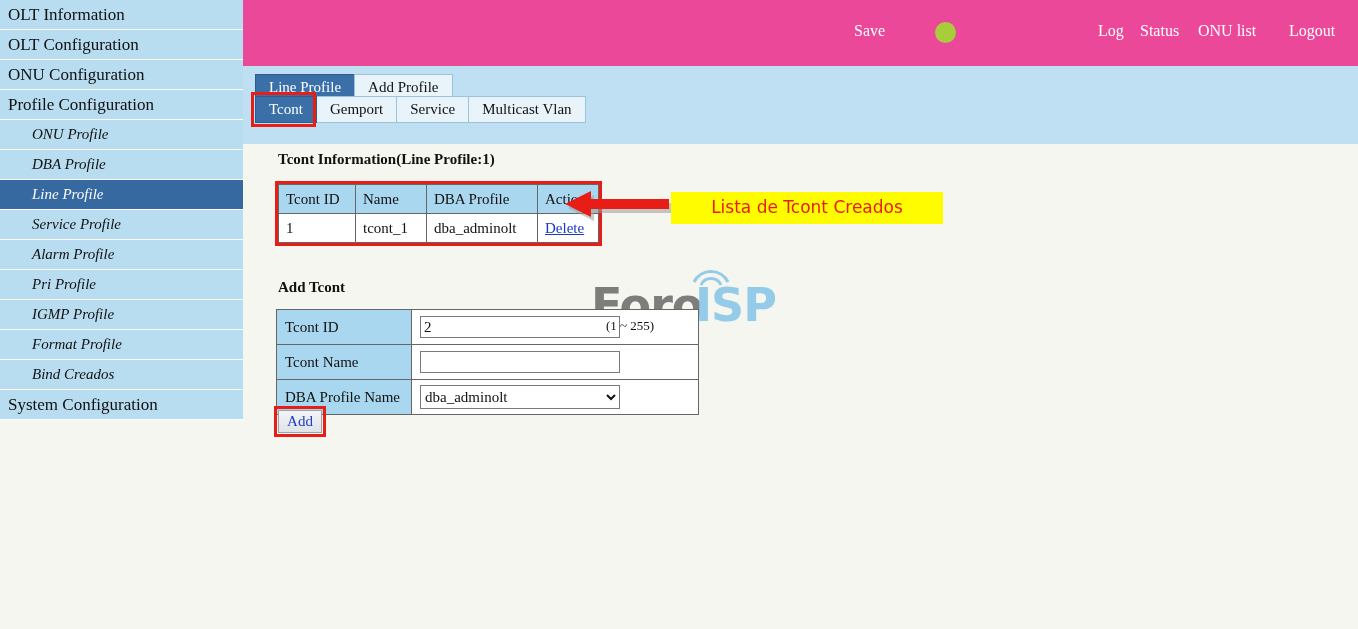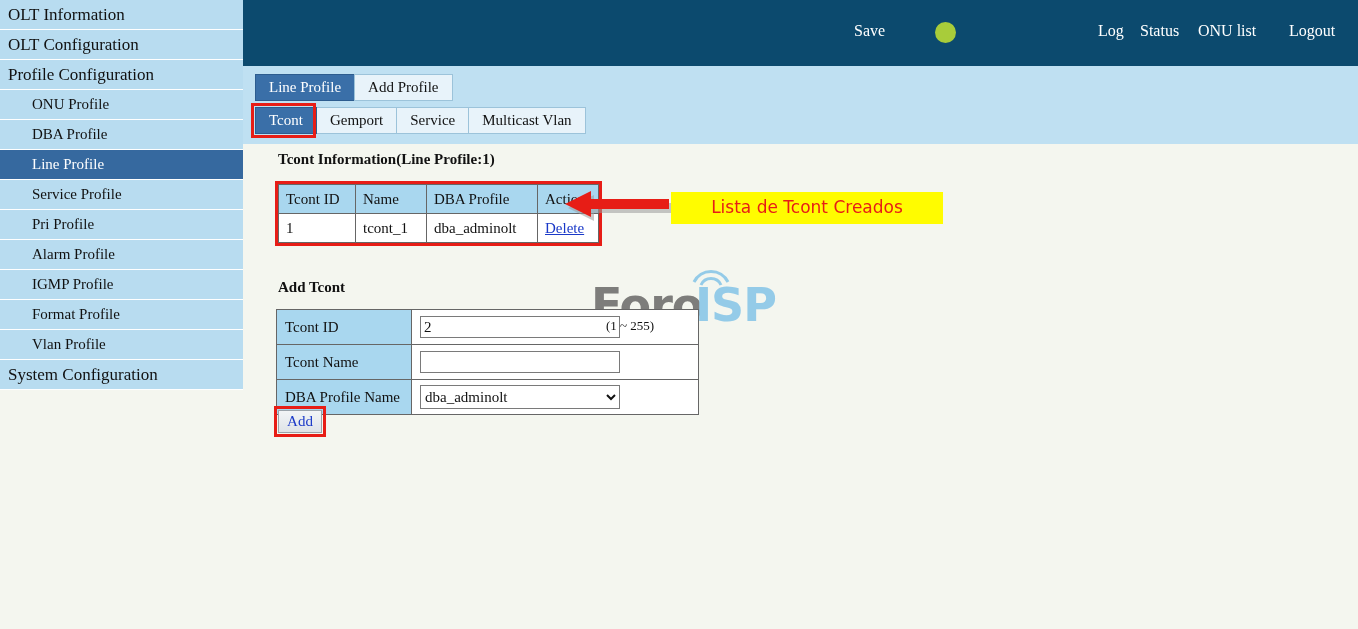--- a/index.html
+++ b/index.html
@@ -72,34 +72,35 @@
     white-space: nowrap;
     overflow: hidden;
   }
   .menu-item.top {
     font-size: 17px;
     padding-left: 8px;
   }
   .menu-item.sub {
     font-size: 15px;
     padding-left: 32px;
+    font-style: italic;
   }
   .menu-item.active {
     background: #36699f;
     color: #ffffff;
   }
 
   
   .header {
     position: absolute;
     left: 243px;
     top: 0;
     width: 1115px;
     height: 66px;
-    background: #0c4a6e;
+    background: #ec4899;
   }
   .hdr-item {
     position: absolute;
     top: 22px;
     font-size: 16px;
     color: #ffffff;
     white-space: nowrap;
   }
   .hdr-save  { left: 611px; }
   .hdr-log   { left: 855px; }
@@ -124,21 +125,21 @@
     width: 1115px;
     height: 78px;
     background: #bfe0f2;
   }
   .tabrow {
     position: absolute;
     left: 12px;
     display: flex;
   }
   .tabrow.row1 { top: 8px; }
-  .tabrow.row2 { top: 41px; }
+  .tabrow.row2 { top: 30px; }
   .tab {
     box-sizing: border-box;
     height: 27px;
     line-height: 25px;
     padding: 0 13px;
     font-size: 15px;
     color: #111111;
     background: #e8f3fa;
     border: 1px solid #9cc3da;
     margin-right: -1px;
@@ -388,48 +389,51 @@
 
 
     <div class="sidebar">
       <div class="menu-item top">
         <span>OLT Information</span>
       </div>
       <div class="menu-item top">
         <span>OLT Configuration</span>
       </div>
       <div class="menu-item top">
+        <span>ONU Configuration</span>
+      </div>
+      <div class="menu-item top">
         <span>Profile Configuration</span>
       </div>
       <div class="menu-item sub">
         <span>ONU Profile</span>
       </div>
       <div class="menu-item sub">
         <span>DBA Profile</span>
       </div>
       <div class="menu-item sub active">
         <span>Line Profile</span>
       </div>
       <div class="menu-item sub">
         <span>Service Profile</span>
       </div>
       <div class="menu-item sub">
+        <span>Alarm Profile</span>
+      </div>
+      <div class="menu-item sub">
         <span>Pri Profile</span>
       </div>
       <div class="menu-item sub">
-        <span>Alarm Profile</span>
-      </div>
-      <div class="menu-item sub">
         <span>IGMP Profile</span>
       </div>
       <div class="menu-item sub">
         <span>Format Profile</span>
       </div>
       <div class="menu-item sub">
-        <span>Vlan Profile</span>
+        <span>Bind Creados</span>
       </div>
       <div class="menu-item top">
         <span>System Configuration</span>
       </div>
     </div>
   </div>
 
   <div class="header">
     <div class="hdr-item hdr-save">Save</div>
     <div class="status-dot"></div>

